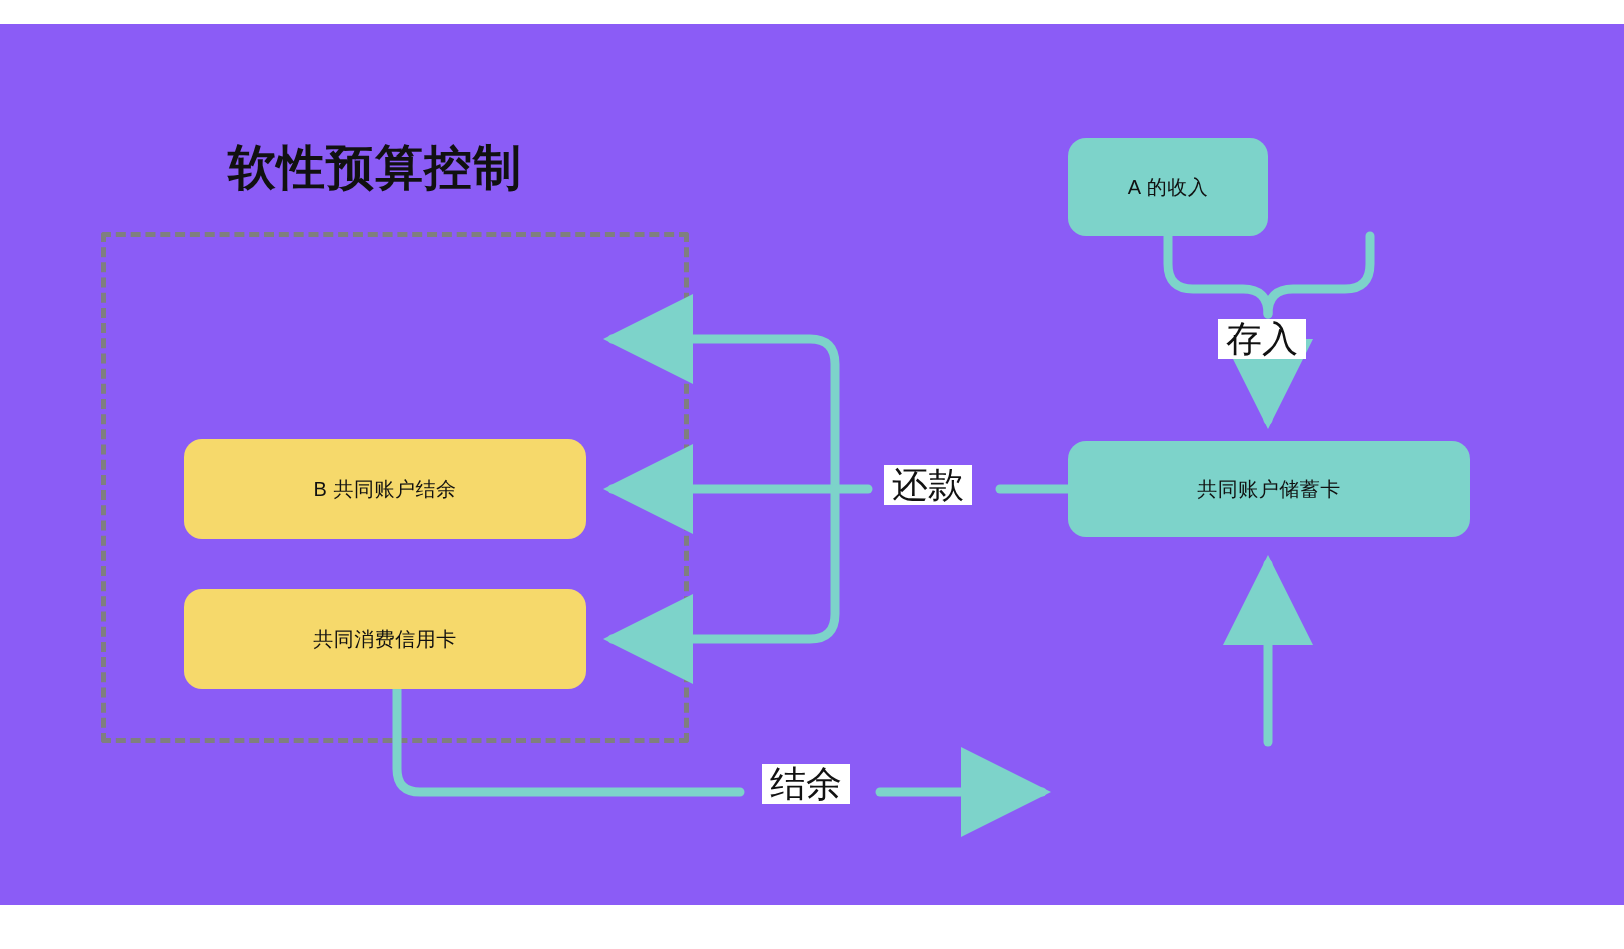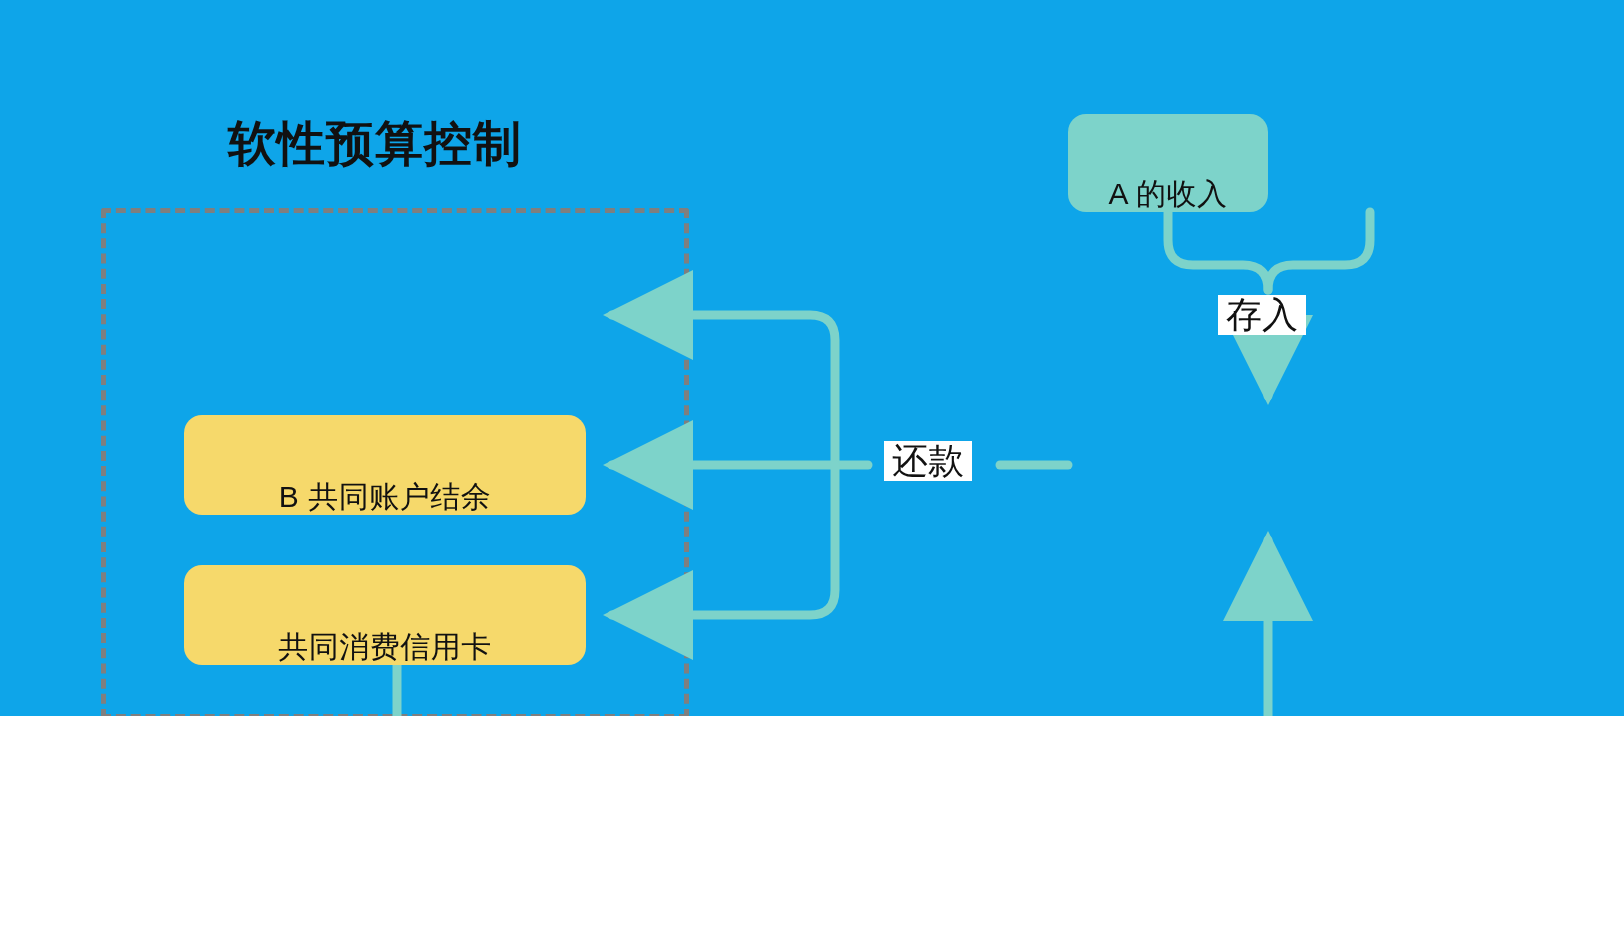--- a/index.html
+++ b/index.html
@@ -3,42 +3,43 @@
 <meta charset="utf-8">
 <style>
   html, body {
     margin: 0;
     padding: 0;
     background: #ffffff;
   }
   #stage {
     position: relative;
     width: 1624px;
-    height: 716px;
-    background: #0ea5e9;
+    height: 881px;
+    background: #8b5cf6;
     overflow: hidden;
     font-family: "Liberation Sans", "DejaVu Sans", sans-serif;
+    margin-top: 24px;
   }
   #edges {
     position: absolute;
     left: 0;
     top: 0;
     width: 1624px;
     height: 949px;
     pointer-events: none;
   }
   .node {
     position: absolute;
     display: flex;
-    align-items: flex-end;
+    align-items: center;
     justify-content: center;
     box-sizing: border-box;
     border-radius: 18px;
     color: #111111;
-    font-size: 30px;
+    font-size: 20px;
     letter-spacing: 0.5px;
     line-height: 1.2;
     white-space: nowrap;
   }
   .node.yellow { background: #F6D96B; }
   .node.teal   { background: #7DD3CA; }
 
   .title {
     position: absolute;
     left: 228px;
@@ -126,18 +127,21 @@
   <div class="node yellow" id="node-card-b">
     <span>B 共同账户结余</span>
   </div>
   <div class="node yellow" id="node-card-shared">
     <span>共同消费信用卡</span>
   </div>
 
   <div class="node teal" id="node-income-a">
     <span>A 的收入</span>
   </div>
+  <div class="node teal" id="node-savings">
+    <span>共同账户储蓄卡</span>
+  </div>
 
   <div class="edge-label" id="label-deposit">存入</div>
   <div class="edge-label" id="label-repay">还款</div>
   <div class="edge-label" id="label-settle">结余</div>
 
 </div>
 
 </body></html>

